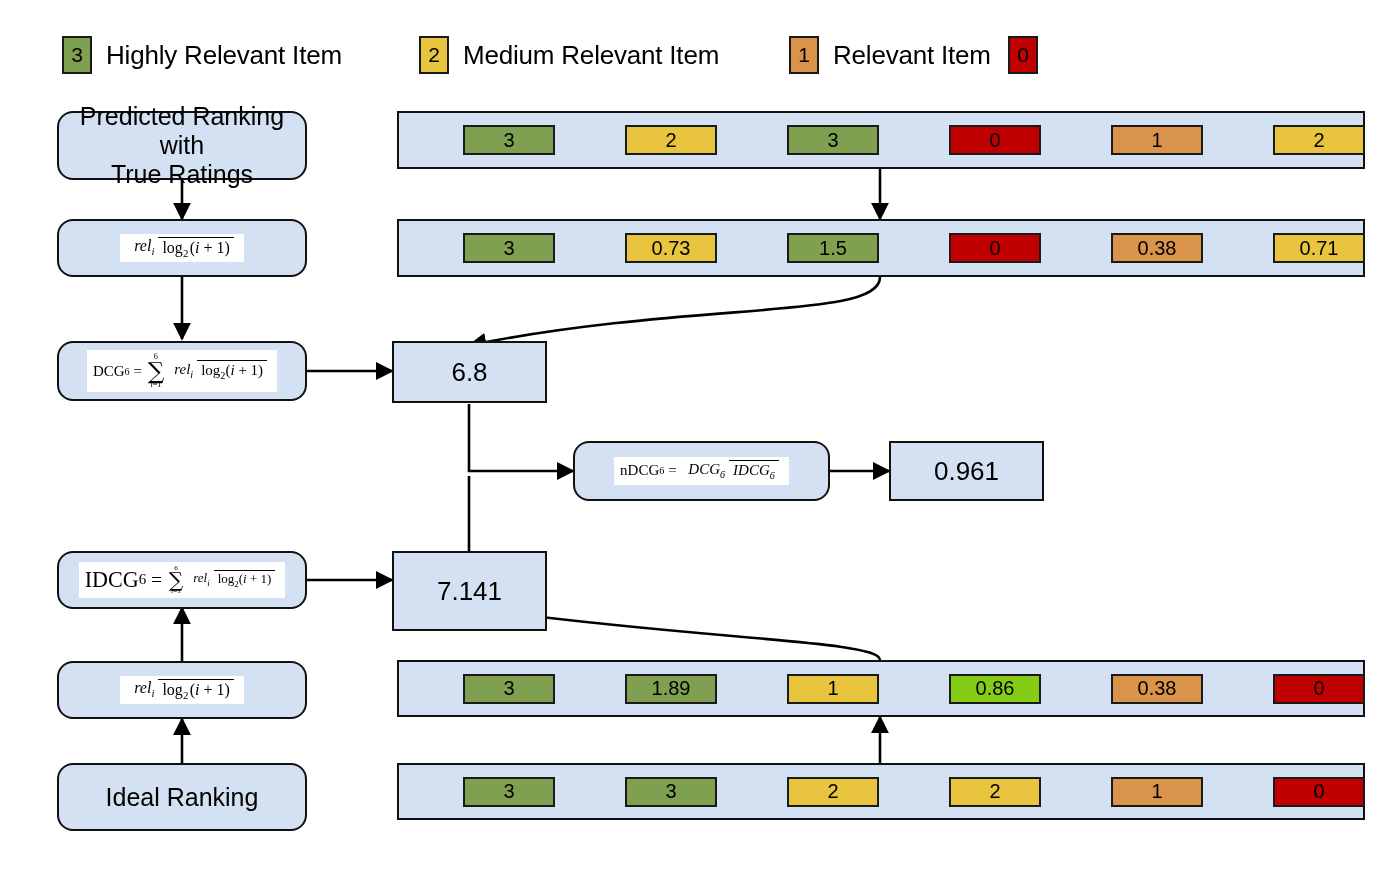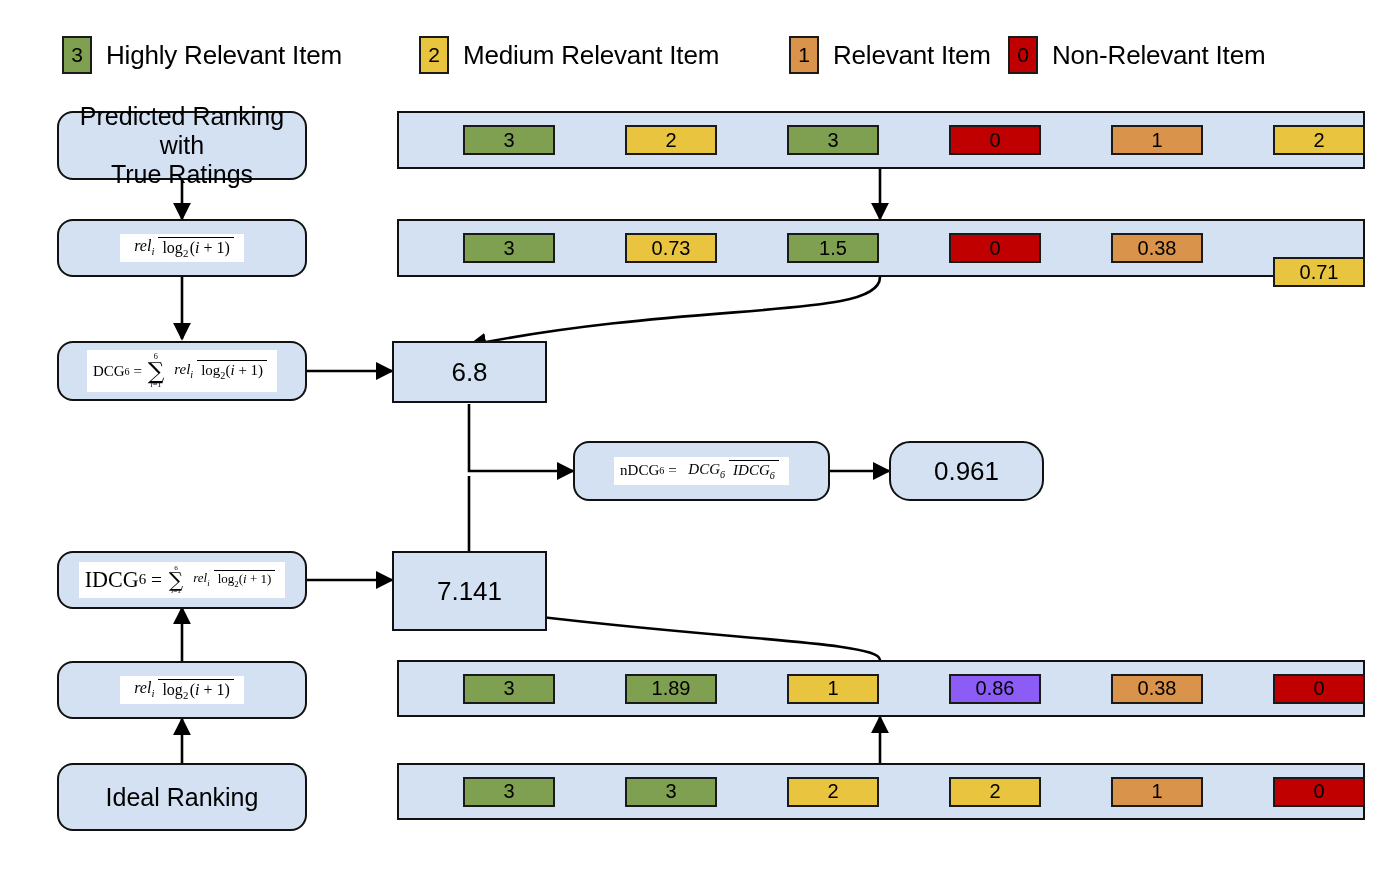--- a/index.html
+++ b/index.html
@@ -184,21 +184,20 @@
     <div class="legend-swatch" style="background:#d9934a;">
       <span>1</span>
     </div>
     <div class="legend-label">Relevant Item</div>
   </div>
 
   <div class="legend-item" style="left:1008px; top:36px;">
     <div class="legend-swatch rel0" style="background:#c00000;">
       <span>0</span>
     </div>
-    <div class="legend-label">Non-Relevant Item</div>
   </div>
 
   <div class="node rounded plain-text" style="left:57px; top:111px; width:250px; height:69px;">
     <span id="predicted-ranking-text">Predicted Ranking with<br>True Ratings</span>
   </div>
 
   <div class="node rounded" style="left:57px; top:219px; width:250px; height:58px;">
     <span class="formula">
       <span class="frac">
         <span class="num"><span class="mathit">rel</span><span class="sub">i</span></span>
@@ -267,47 +266,47 @@
       <span class="mathroman">nDCG</span>
         <span class="subup">6</span>
         <span class="mathroman">&nbsp;=&nbsp;</span>
       <span class="frac">
         <span class="num"><span class="mathit">DCG</span><span class="sub">6</span></span>
         <span class="den"><span class="mathit">IDCG</span><span class="sub">6</span></span>
       </span>
     </span>
   </div>
 
-  <div class="node value" style="left:889px; top:441px; width:155px; height:60px;border-radius:21px;">
+  <div class="node value" style="left:889px; top:441px; width:155px; height:60px;">
     <span>0.961</span>
   </div>
 
   <div class="strip" id="row-0" style="left:397px; top:111px; width:968px; height:58px;">
       <div class="cell" style="left: 64px; width: 92px; background: rgb(127, 160, 80);">3</div>
       <div class="cell" style="left: 226px; width: 92px; background: rgb(232, 196, 63);">2</div>
       <div class="cell" style="left: 388px; width: 92px; background: rgb(127, 160, 80);">3</div>
       <div class="cell" style="left: 550px; width: 92px; background: rgb(192, 0, 0);">0</div>
       <div class="cell" style="left: 712px; width: 92px; background: rgb(217, 147, 74);">1</div>
       <div class="cell" style="left: 874px; width: 92px; background: rgb(232, 196, 63);">2</div>
     </div>
 
   <div class="strip" id="row-1" style="left:397px; top:219px; width:968px; height:58px;">
       <div class="cell" style="left: 64px; width: 92px; background: rgb(127, 160, 80);">3</div>
       <div class="cell" style="left: 226px; width: 92px; background: rgb(232, 196, 63);">0.73</div>
       <div class="cell" style="left: 388px; width: 92px; background: rgb(127, 160, 80); text-align: right;">1.5</div>
       <div class="cell" style="left: 550px; width: 92px; background: rgb(192, 0, 0);">0</div>
       <div class="cell" style="left: 712px; width: 92px; background: rgb(217, 147, 74);">0.38</div>
-      <div class="cell" style="left: 874px; width: 92px; background: rgb(232, 196, 63); margin-top: 24px;">0.71</div>
+      <div class="cell" style="left: 874px; width: 92px; background: rgb(232, 196, 63);">0.71</div>
     </div>
 
   <div class="strip" id="row-2" style="left:397px; top:660px; width:968px; height:57px;">
       <div class="cell" style="left: 64px; width: 92px; background: rgb(127, 160, 80);">3</div>
       <div class="cell" style="left: 226px; width: 92px; background: rgb(127, 160, 80);">1.89</div>
       <div class="cell" style="left: 388px; width: 92px; background: rgb(232, 196, 63);">1</div>
-      <div class="cell" style="left: 550px; width: 92px; background: #8b5cf6;">0.86</div>
+      <div class="cell" style="left: 550px; width: 92px; background: #84cc16;">0.86</div>
       <div class="cell" style="left: 712px; width: 92px; background: rgb(217, 147, 74);">0.38</div>
       <div class="cell" style="left: 874px; width: 92px; background: rgb(192, 0, 0);">0</div>
     </div>
 
   <div class="strip" id="row-3" style="left:397px; top:763px; width:968px; height:57px;">
       <div class="cell" style="left: 64px; width: 92px; background: rgb(127, 160, 80);">3</div>
       <div class="cell" style="left: 226px; width: 92px; background: rgb(127, 160, 80);">3</div>
       <div class="cell" style="left: 388px; width: 92px; background: rgb(232, 196, 63);">2</div>
       <div class="cell" style="left: 550px; width: 92px; background: rgb(232, 196, 63);">2</div>
       <div class="cell" style="left: 712px; width: 92px; background: rgb(217, 147, 74);">1</div>

